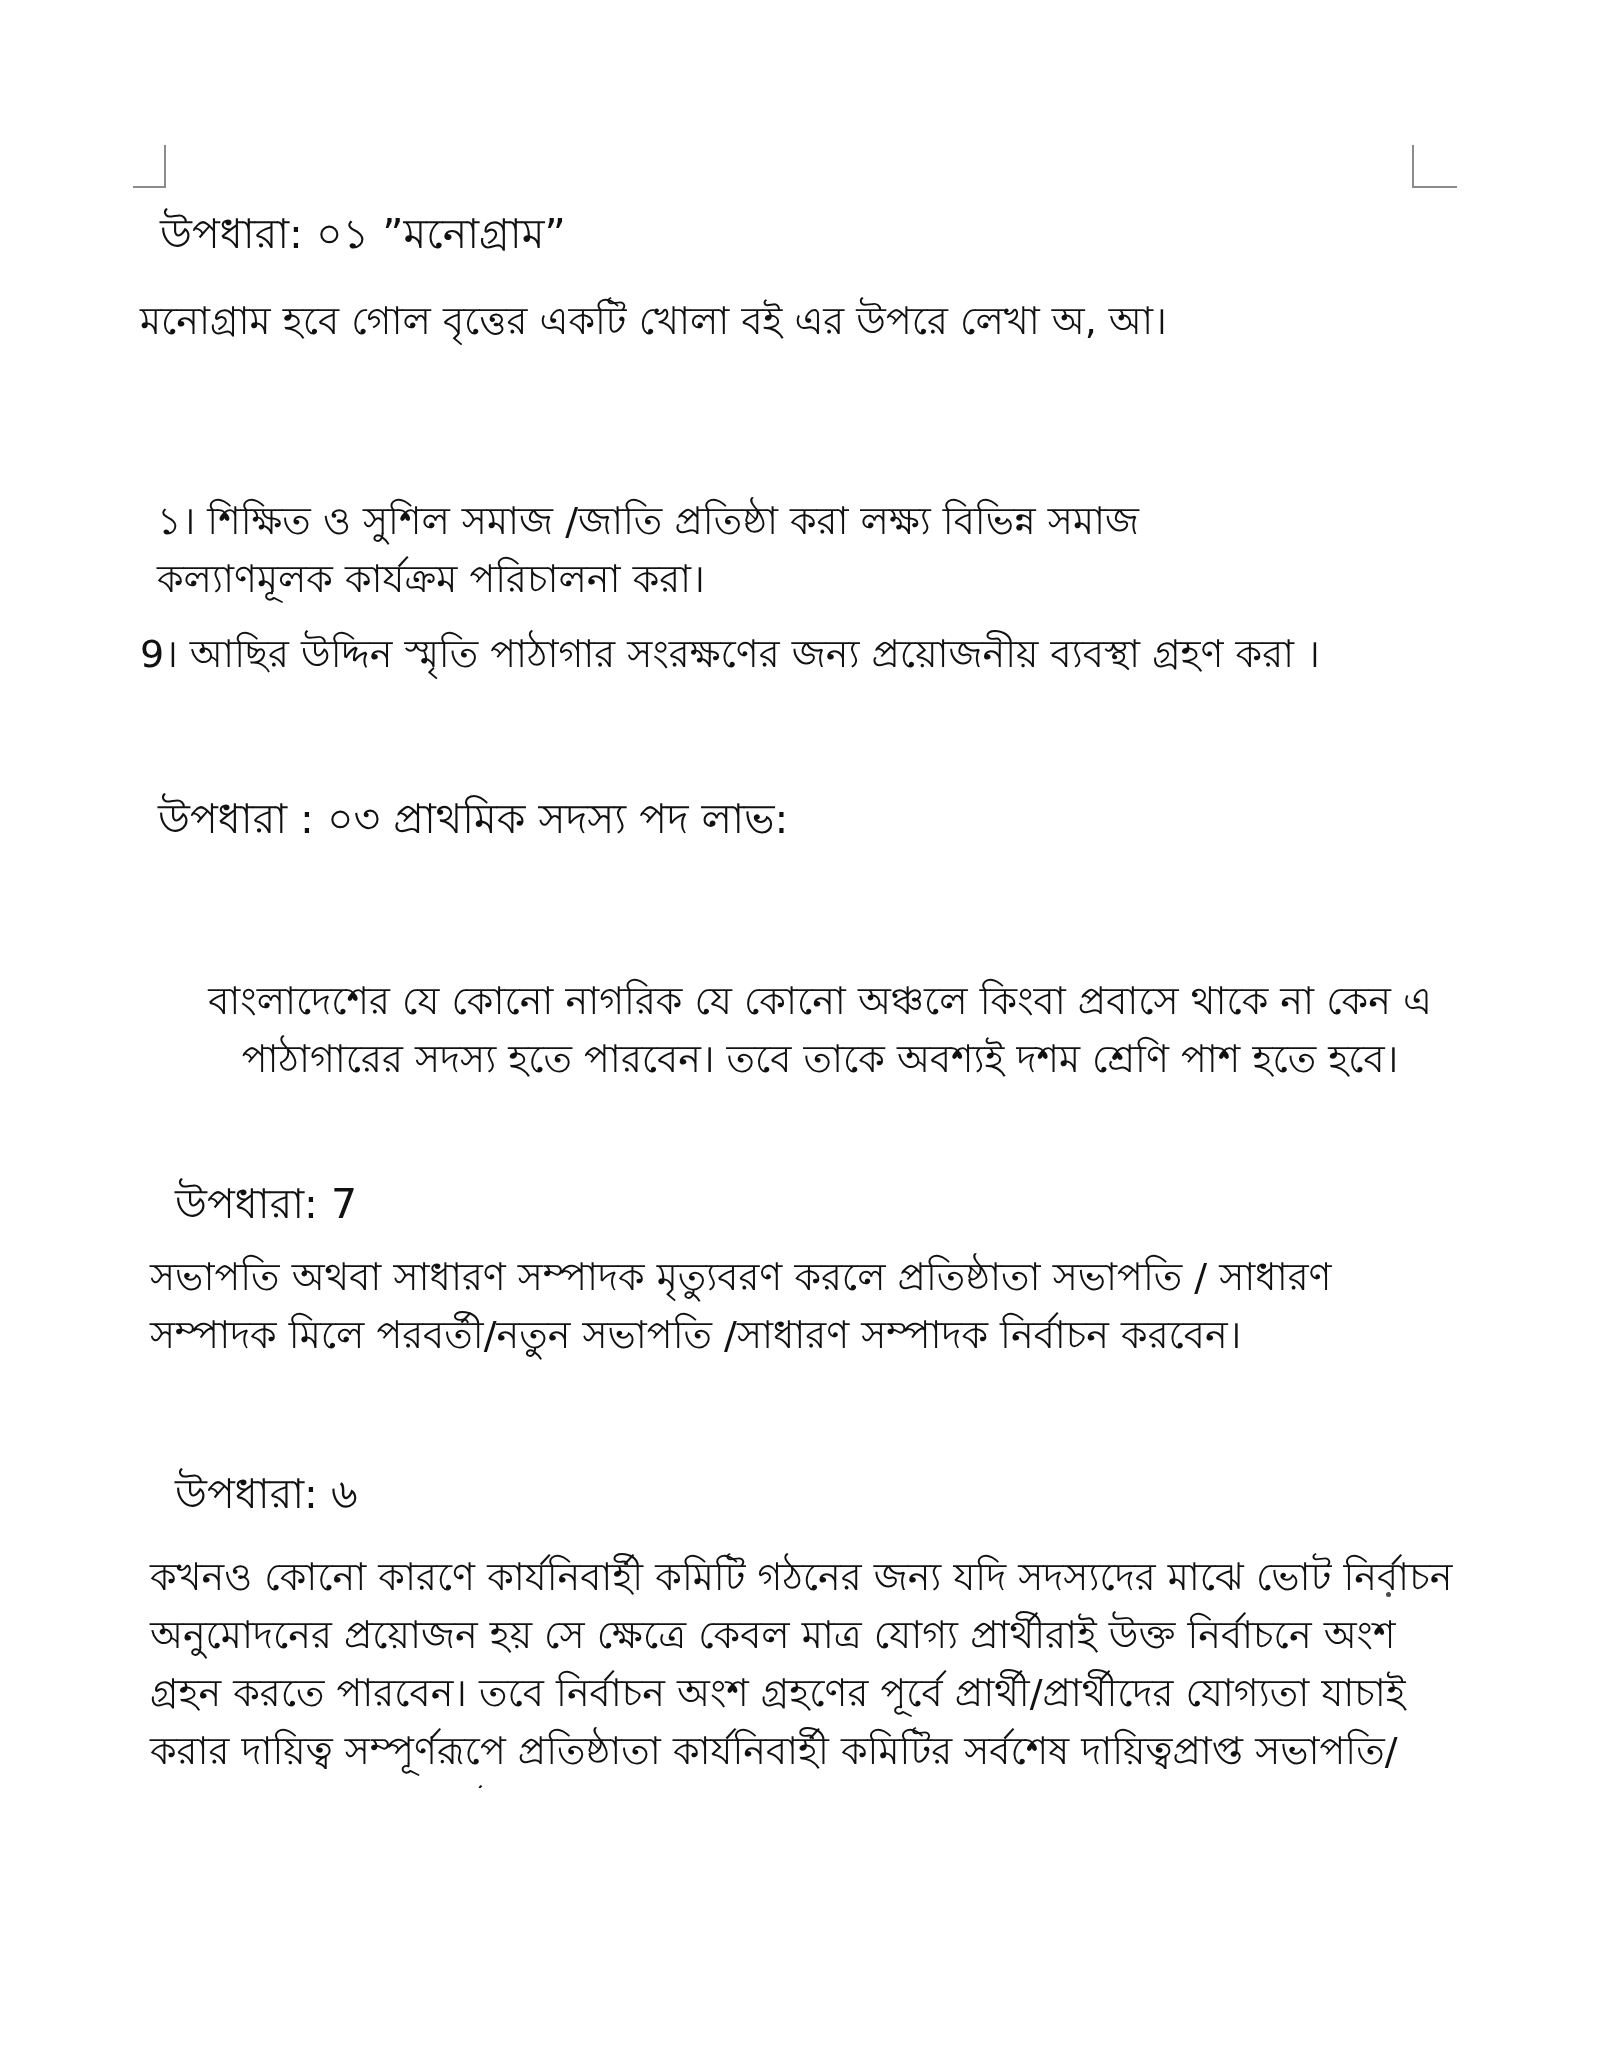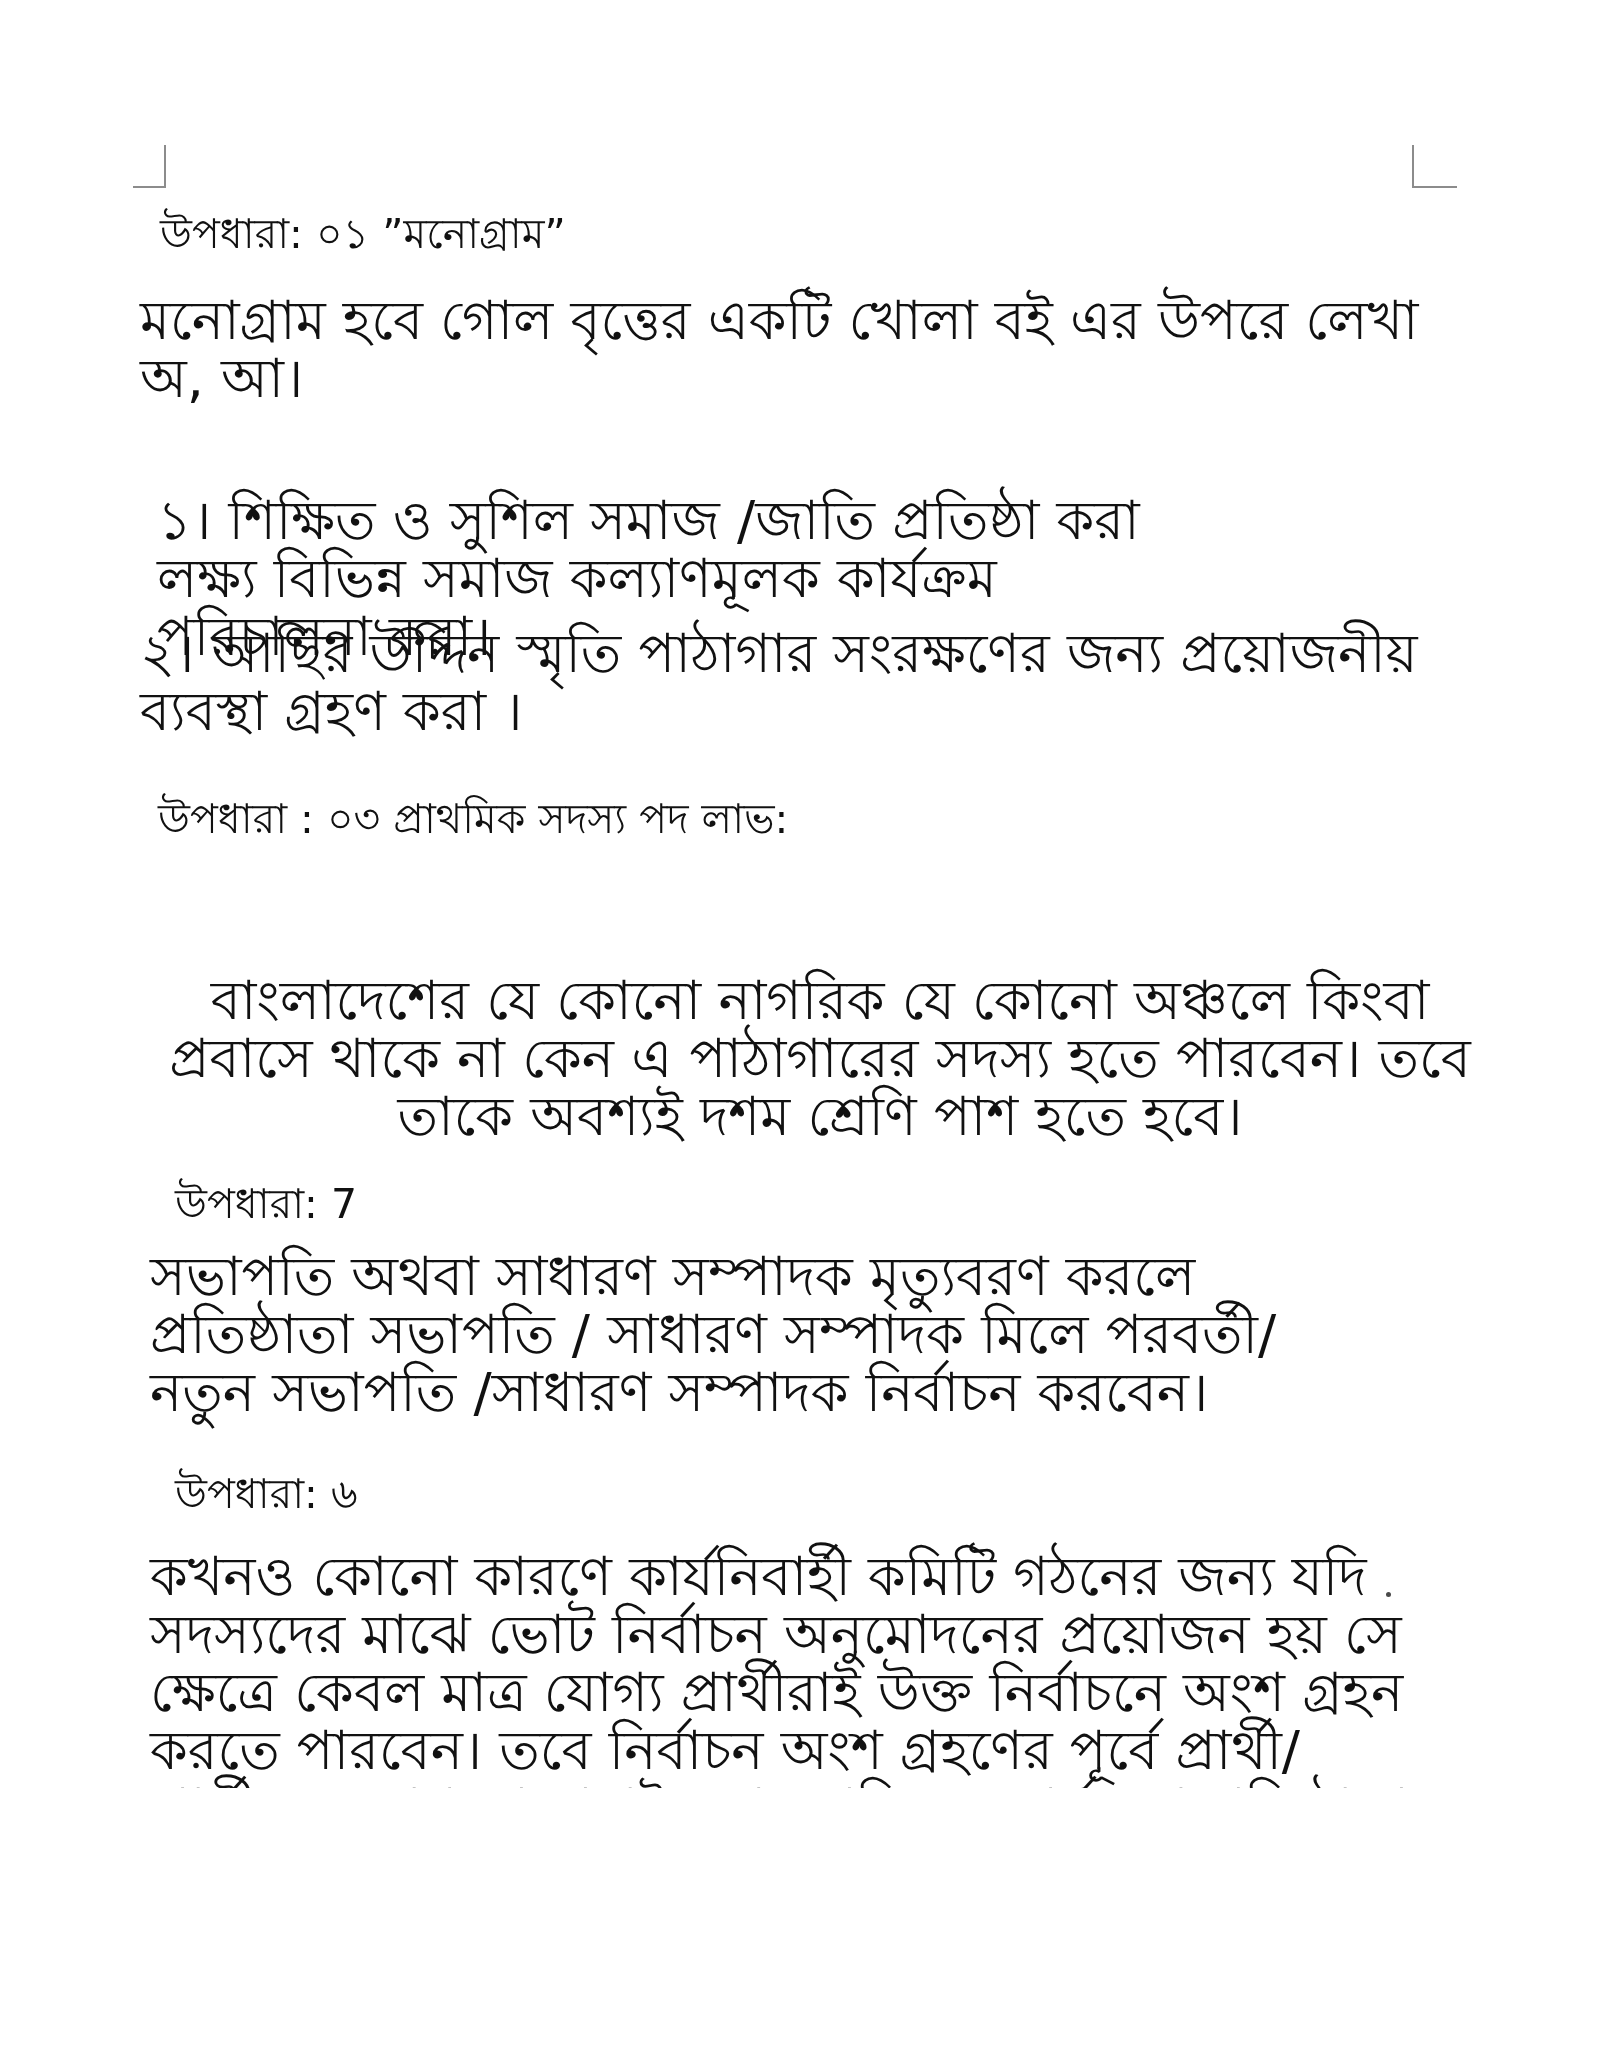--- a/index.html
+++ b/index.html
@@ -11,21 +11,21 @@
     position: relative;
     width: 1600px;
     height: 1788px;
     background: var(--page-bg, #ffffff);
     font-family: "DejaVu Sans", "Liberation Sans", sans-serif;
     color: var(--text-color, #111111);
     overflow: hidden;
   }
   .block {
     position: absolute;
-    font-size: 54px;
+    font-size: 38px;
     line-height: 58px;
     letter-spacing: 0px;
     white-space: normal;
   }
   .heading { font-size: 41px; }
   
   .crop { position: absolute; }
   .crop-tl {
     left: 133px; top: 145px; width: 31px; height: 41px;
     border-right: 2px solid var(--crop-color, #8c8c8c);
@@ -58,21 +58,21 @@
   <div class="crop crop-tr"></div>
   <div class="seg crop-bl-h"></div>
   <div class="seg crop-bl-v"></div>
   <div class="seg crop-br-h"></div>
   <div class="seg crop-br-v"></div>
 
   <div class="block heading" style="left:160px; top:205px;">উপধারা: ০১ ”মনোগ্রাম”</div>
   <div class="block" style="left:140px; top:292px; width:1340px;">মনোগ্রাম হবে গোল বৃত্তের একটি খোলা বই এর উপরে লেখা অ, আ।</div>
 
   <div class="block" style="left:157px; top:492px; width:1045px;">১। শিক্ষিত ও সুশিল সমাজ /জাতি প্রতিষ্ঠা করা লক্ষ্য বিভিন্ন সমাজ কল্যাণমূলক কার্যক্রম পরিচালনা করা।</div>
-  <div class="block" style="left:140px; top:625px; width:1290px;">২। আছির উদ্দিন স্মৃতি পাঠাগার সংরক্ষণের জন্য প্রয়োজনীয় ব্যবস্থা গ্রহণ করা ।</div>
+  <div class="block" style="left:140px; top:625px; width:1290px;">9। আছির উদ্দিন স্মৃতি পাঠাগার সংরক্ষণের জন্য প্রয়োজনীয় ব্যবস্থা গ্রহণ করা ।</div>
 
   <div class="block heading" style="left:158px; top:790px;">উপধারা : ০৩ প্রাথমিক সদস্য পদ লাভ:</div>
 
   <div class="block" style="left:150px; top:972px; width:1340px;text-align:center;">বাংলাদেশের যে কোনো নাগরিক যে কোনো অঞ্চলে কিংবা প্রবাসে থাকে না কেন এ পাঠাগারের সদস্য হতে পারবেন। তবে তাকে অবশ্যই দশম শ্রেণি পাশ হতে হবে।</div>
 
   <div class="block heading" style="left:175px; top:1175px;">উপধারা: 7</div>
   <div class="block" style="left:150px; top:1248px; width:1190px;">সভাপতি অথবা সাধারণ সম্পাদক মৃত্যুবরণ করলে প্রতিষ্ঠাতা সভাপতি / সাধারণ সম্পাদক মিলে পরবর্তী/নতুন সভাপতি /সাধারণ সম্পাদক নির্বাচন করবেন।</div>
 
   <div class="block heading" style="left:175px; top:1465px;">উপধারা: ৬</div>
   <div class="block" style="left:150px; top:1548px; width:1310px;">কখনও কোনো কারণে কার্যনিবার্হী কমিটি গঠনের জন্য যদি সদস্যদের মাঝে ভোট নির্বাচন অনুমোদনের প্রয়োজন হয় সে ক্ষেত্রে কেবল মাত্র যোগ্য প্রার্থীরাই উক্ত নির্বাচনে অংশ গ্রহন করতে পারবেন। তবে নির্বাচন অংশ গ্রহণের পূর্বে প্রার্থী/প্রার্থীদের যোগ্যতা যাচাই করার দায়িত্ব সম্পূর্ণরূপে প্রতিষ্ঠাতা কার্যনিবার্হী কমিটির সর্বশেষ দায়িত্বপ্রাপ্ত সভাপতি/সাধারণ সম্পাদক এর উপর ন্যস্ত থাকবে।</div>

